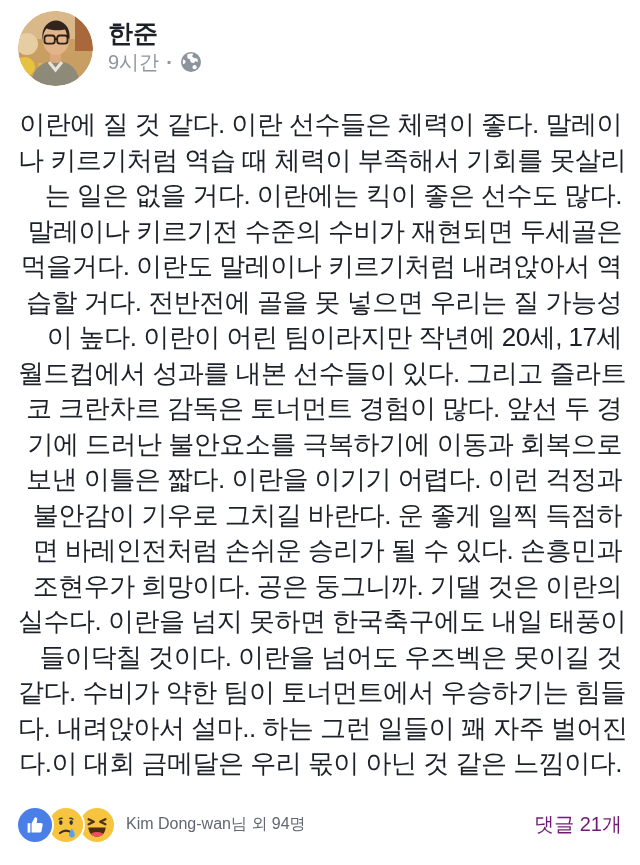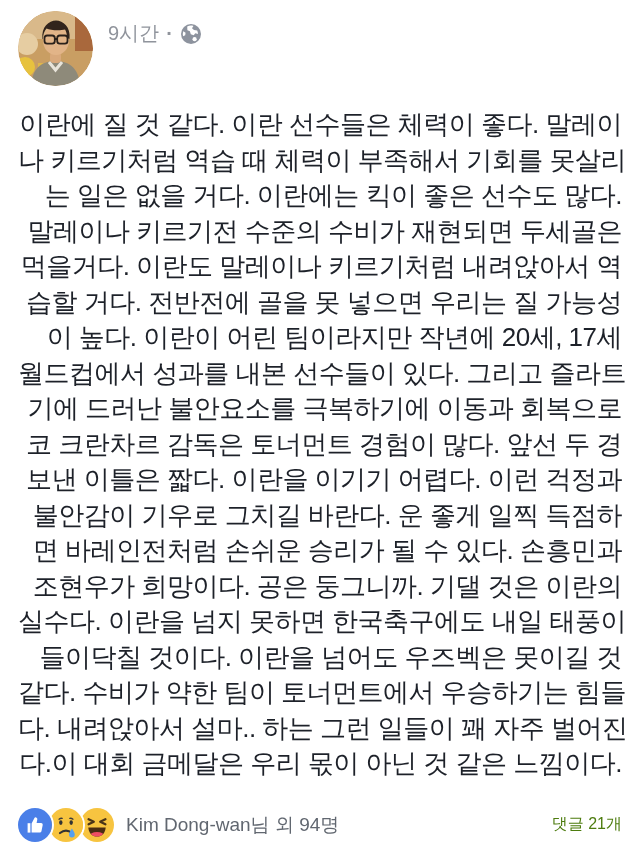--- a/index.html
+++ b/index.html
@@ -21,22 +21,22 @@
   .post-line { font-size:26px; line-height:35.5px; color:#1d2129; white-space:nowrap; letter-spacing:-0.5px;text-align:right; }
 
   
   .footer { margin-top:26px; display:flex; align-items:center; }
   .reaction-icons { display:flex; align-items:center; }
   .reaction { width:34px; height:34px; border-radius:50%; box-shadow:0 0 0 2px #fff; position:relative; cursor:pointer; }
   .reaction svg { display:block; width:34px; height:34px; }
   .reaction.like { z-index:3; }
   .reaction.sad  { z-index:2; margin-left:-3px; }
   .reaction.haha { z-index:1; margin-left:-3px; }
-  .reaction-summary { margin-left:12px; color:#616770; font-size:19px; flex:1 1 auto; white-space:nowrap; overflow:hidden; cursor:pointer; }
-  .comments-count { color:#4d7c0f; font-size:16px; white-space:nowrap; cursor:pointer; }
+  .reaction-summary { margin-left:12px; color:#616770; font-size:16px; flex:1 1 auto; white-space:nowrap; overflow:hidden; cursor:pointer; }
+  .comments-count { color:#701a75; font-size:20px; white-space:nowrap; cursor:pointer; }
 </style>
 </head>
 <body>
 
 <div class="post">
 
   <div class="header">
     <div class="avatar">
       <svg viewBox="0 0 75 75" width="75" height="75">
         <defs>
@@ -58,20 +58,21 @@
           <path d="M24.5 28c-1.5-12 6.5-18.5 13.5-18.5S53 16 51.5 28l-2.5-1c0-4-.8-6.5-2-8.5-4.5 1.2-14.5 1-18.5-1-2 2.2-3.7 6.5-3.5 10.5z" fill="#32241c"></path>
           <g stroke="#2a211b" stroke-width="1.8" fill="none">
             <rect x="26.5" y="24.5" width="10.3" height="8.2" rx="2.6"></rect>
             <rect x="39.2" y="24.5" width="10.3" height="8.2" rx="2.6"></rect>
             <path d="M36.8 28h2.4"></path>
           </g>
         </g>
       </svg>
     </div>
     <div class="header-info">
+      <div class="author">한준</div>
       <div class="meta">
         <span>9시간</span>
         <span class="dot">·</span>
         <span class="globe-icon">
           <svg viewBox="0 0 22 22" width="22" height="22">
             <circle cx="11" cy="11" r="10" fill="#8d939e"></circle>
             <path fill="#ffffff" d="M7.2 3.4c2-1.1 4.4-1.3 6.2-.5l-1.4 2.3 2 1.9 3.2.5c.5 1.1.8 2.2.8 3.3l-2.7-.7-1.6 2.1-2.9-1.1-.9-3-2.5-.9z"></path>
             <circle cx="14.6" cy="16.2" r="2.1" fill="#ffffff"></circle>
             <path fill="#ffffff" d="M3.3 8.2l2.3 1.5-.4 2.6-2.1 1A8.6 8.6 0 0 1 3.3 8.2z"></path>
           </svg>
@@ -82,22 +83,22 @@
 
   <div class="body">
       <div class="post-line">이란에 질 것 같다. 이란 선수들은 체력이 좋다. 말레이</div>
       <div class="post-line">나 키르기처럼 역습 때 체력이 부족해서 기회를 못살리</div>
       <div class="post-line">는 일은 없을 거다. 이란에는 킥이 좋은 선수도 많다.</div>
       <div class="post-line">말레이나 키르기전 수준의 수비가 재현되면 두세골은</div>
       <div class="post-line">먹을거다. 이란도 말레이나 키르기처럼 내려앉아서 역</div>
       <div class="post-line">습할 거다. 전반전에 골을 못 넣으면 우리는 질 가능성</div>
       <div class="post-line">이 높다. 이란이 어린 팀이라지만 작년에 20세, 17세</div>
       <div class="post-line">월드컵에서 성과를 내본 선수들이 있다. 그리고 즐라트</div>
+      <div class="post-line">코 크란차르 감독은 토너먼트 경험이 많다. 앞선 두 경</div>
       <div class="post-line">기에 드러난 불안요소를 극복하기에 이동과 회복으로</div>
-      <div class="post-line">코 크란차르 감독은 토너먼트 경험이 많다. 앞선 두 경</div>
       <div class="post-line">보낸 이틀은 짧다. 이란을 이기기 어렵다. 이런 걱정과</div>
       <div class="post-line">불안감이 기우로 그치길 바란다. 운 좋게 일찍 득점하</div>
       <div class="post-line">면 바레인전처럼 손쉬운 승리가 될 수 있다. 손흥민과</div>
       <div class="post-line">조현우가 희망이다. 공은 둥그니까. 기댈 것은 이란의</div>
       <div class="post-line">실수다. 이란을 넘지 못하면 한국축구에도 내일 태풍이</div>
       <div class="post-line">들이닥칠 것이다. 이란을 넘어도 우즈벡은 못이길 것</div>
       <div class="post-line">같다. 수비가 약한 팀이 토너먼트에서 우승하기는 힘들</div>
       <div class="post-line">다. 내려앉아서 설마.. 하는 그런 일들이 꽤 자주 벌어진</div>
       <div class="post-line">다.이 대회 금메달은 우리 몫이 아닌 것 같은 느낌이다.</div>
     </div>

